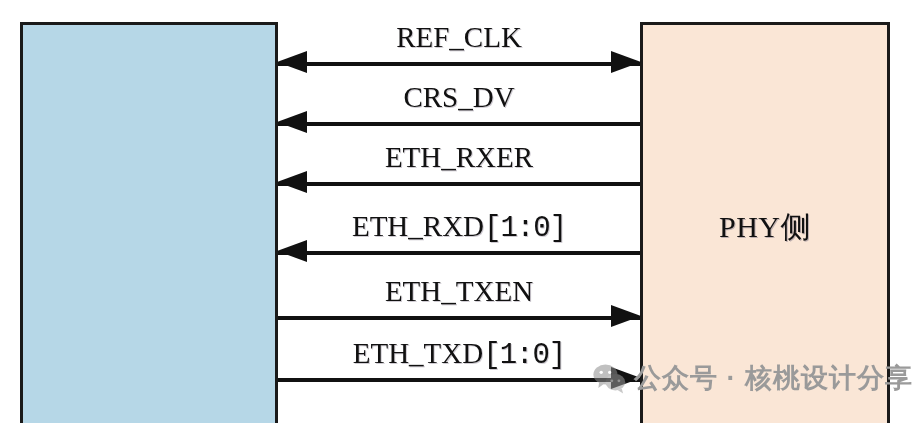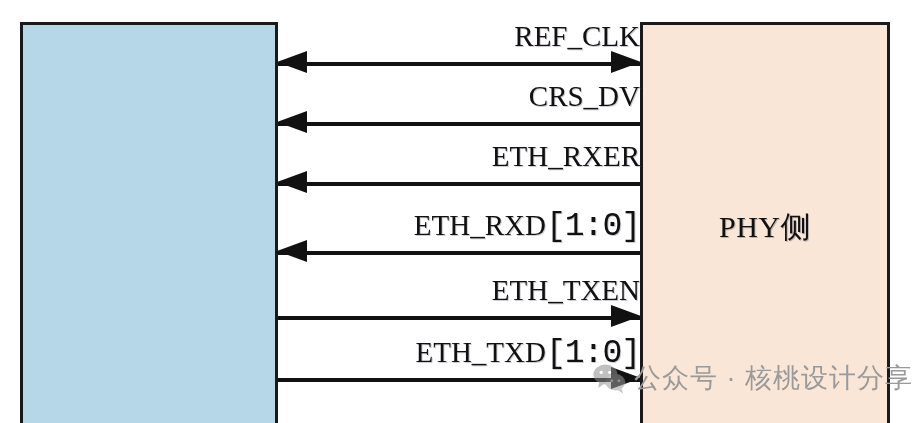--- a/index.html
+++ b/index.html
@@ -22,29 +22,29 @@
   .signal{position:absolute;left:278px;width:362px;height:0;}
   .sig-line{position:absolute;left:0;right:0;top:0;height:0;
             border-top:4px solid #111;}
   
   .head{position:absolute;width:0;height:0;top:-11px;}
   .head.left{left:-1px;border-top:11px solid transparent;
              border-bottom:11px solid transparent;border-right:30px solid #111;}
   .head.right{right:-1px;border-top:11px solid transparent;
               border-bottom:11px solid transparent;border-left:30px solid #111;}
 
-  .sig-label{position:absolute;left:0;right:0;bottom:6px;text-align:right;
+  .sig-label{position:absolute;left:0;right:0;bottom:6px;text-align:center;
              font-size:29px;color:#111;white-space:nowrap;
              text-shadow:1px 1px 0 rgba(120,110,130,.35);}
   .sig-label .bits{font-family:"Liberation Mono","DejaVu Sans Mono",monospace;
-                   font-size:33px;letter-spacing:-1px;}
+                   font-size:29px;letter-spacing:-1px;}
 
   
   #watermark{position:absolute;left:592px;top:360px;display:flex;
-             align-items:center;gap:8px;pointer-events:none;}
+             align-items:center;gap:8px;pointer-events:none;font-weight:bold;}
   #wm-icon{width:34px;height:34px;flex:0 0 auto;opacity:.55;}
   #wm-text{font-family:"Liberation Sans","DejaVu Sans",sans-serif;
            font-size:27px;color:#9a9a9a;white-space:nowrap;letter-spacing:1px;}
 </style>
 </head>
 <body>
 
 <div id="stage">
 
   <div class="block" id="mac-block">

